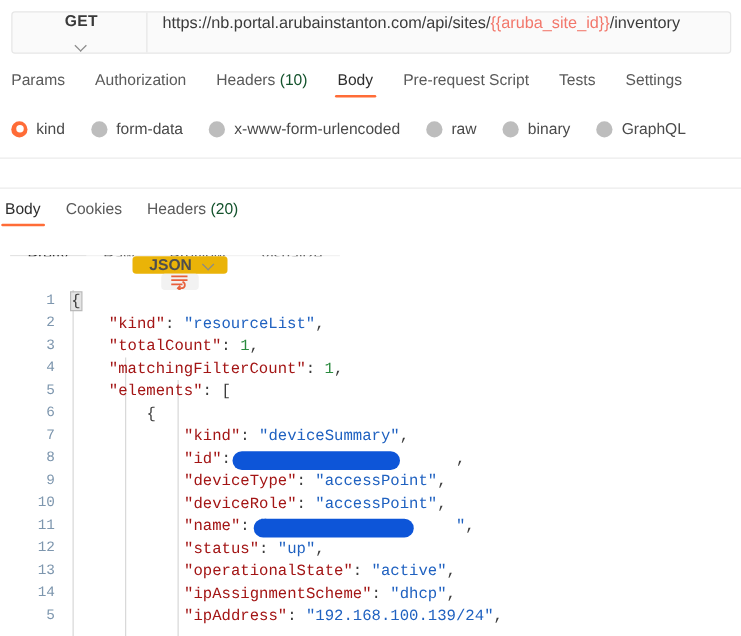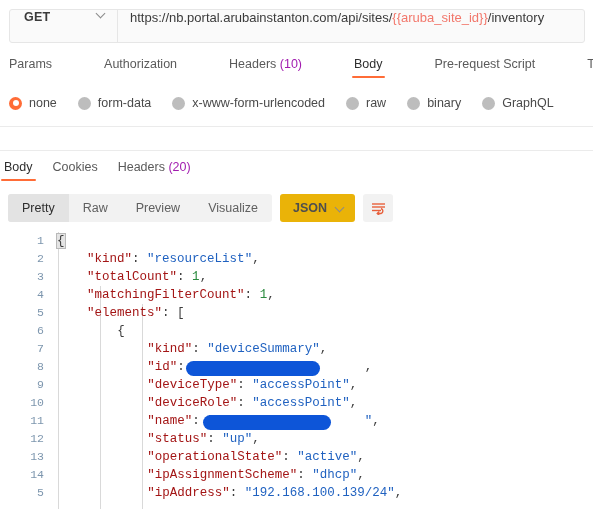--- a/index.html
+++ b/index.html
@@ -26,25 +26,27 @@
     background: #fafafa;
     border: 1px solid #e6e6e6;
     border-radius: 3px;
     display: flex;
     align-items: stretch;
     box-sizing: border-box;
   }
   .method-select {
     width: 108px;
     display: flex;
+    align-items: center;
     justify-content: space-between;
     padding: 0 11px 0 14px;
     box-sizing: border-box;
     border-right: 1px solid #e6e6e6;
     cursor: pointer;
+    flex-direction: column;
   }
   .method-label {
     font-size: 12.5px;
     font-weight: bold;
     color: #3a3a3a;
     letter-spacing: 0.2px;
   }
   .chev {
     width: 9px;
     height: 9px;
@@ -75,42 +77,41 @@
 
   
   .req-tabs {
     position: absolute;
     left: 9px;
     top: 57px;
     width: 576px;
     height: 28px;
     display: flex;
     align-items: flex-start;
-    gap: 28px;
   }
   .rtab {
     font-size: 12.5px;
     color: #5a5a5a;
     padding: 0 0 7px 0;
     margin-right: 24px;
     cursor: pointer;
     position: relative;
     white-space: nowrap;
   }
   .rtab.active { color: #2e2e2e; }
   .rtab.active::after {
     content: "";
     position: absolute;
     left: -2px; right: -2px;
     bottom: 0;
     height: 2px;
     background: #ff6c37;
     border-radius: 1px;
   }
-  .cnt { color: #a21caf; }
+  .cnt { color: #14532d; }
 
   
   .body-types {
     position: absolute;
     left: 9px;
     top: 96px;
     display: flex;
     align-items: center;
   }
   .radio-item {
@@ -180,24 +181,25 @@
     bottom: 0;
     height: 2px;
     background: #ff6c37;
     border-radius: 1px;
   }
 
   
   .view-bar {
     position: absolute;
     left: 8px;
-    top: 194px;
+    top: 204px;
     height: 28px;
     display: flex;
     align-items: center;
+    flex-direction: column;
   }
   .seg-group {
     display: flex;
     align-items: stretch;
     background: #f2f2f2;
     border-radius: 3px;
     height: 28px;
     overflow: hidden;
   }
   .seg {
@@ -318,21 +320,21 @@
     <div class="rtab"><span>Headers</span><span class="cnt"> (10)</span></div>
     <div class="rtab active"><span>Body</span></div>
     <div class="rtab"><span>Pre-request Script</span></div>
     <div class="rtab"><span>Tests</span></div>
     <div class="rtab"><span>Settings</span></div>
   </div>
 
 <div class="body-types" id="body-types">
     <div class="radio-item">
       <span class="radio on"></span>
-      <span class="radio-label">none</span>
+      <span class="radio-label">kind</span>
     </div>
     <div class="radio-item">
       <span class="radio"></span>
       <span class="radio-label">form-data</span>
     </div>
     <div class="radio-item">
       <span class="radio"></span>
       <span class="radio-label">x-www-form-urlencoded</span>
     </div>
     <div class="radio-item">

